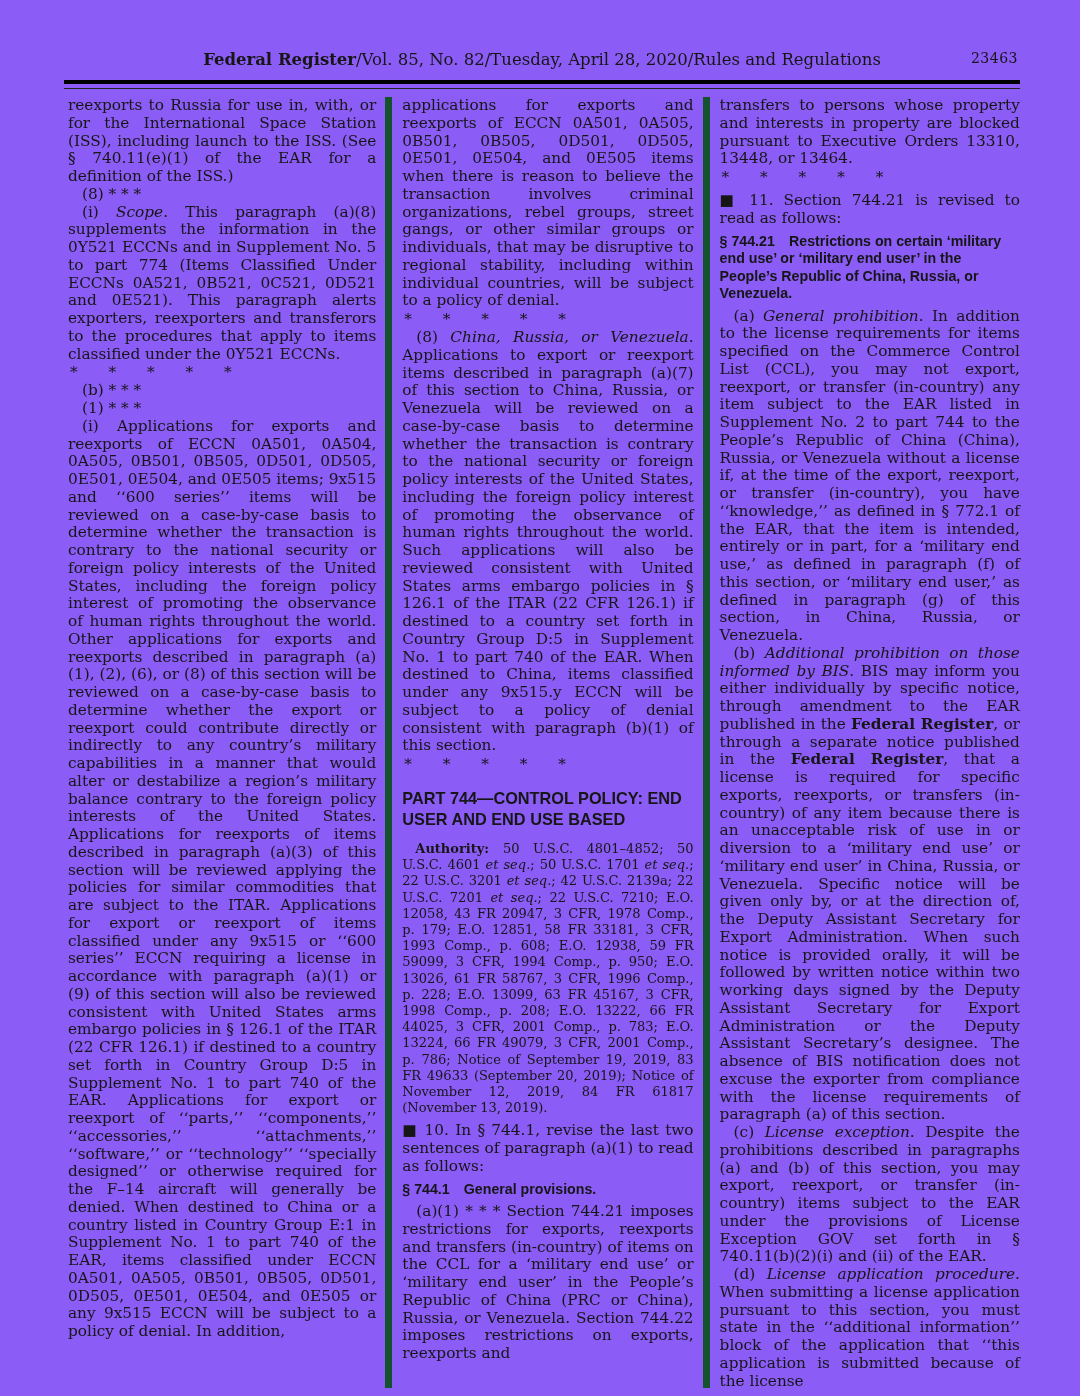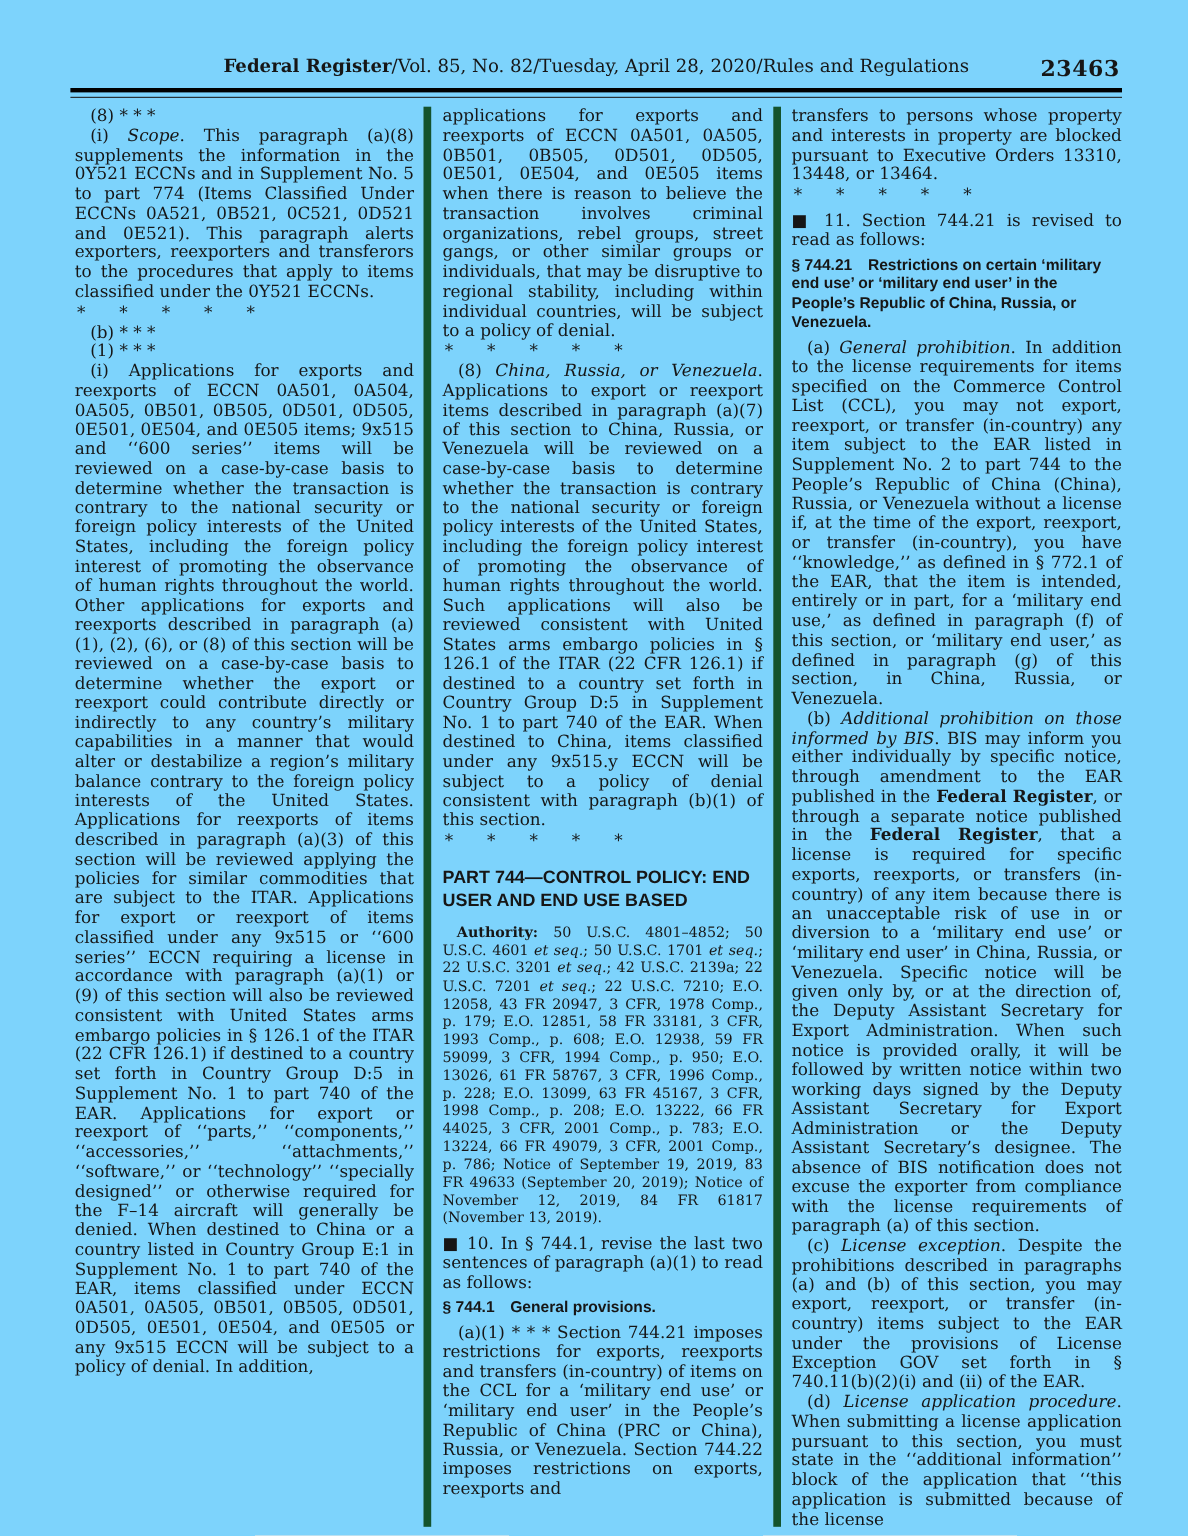--- a/index.html
+++ b/index.html
@@ -1,28 +1,28 @@
 <!DOCTYPE html>
 <html><head>
 <meta charset="utf-8">
 <style>
   * { box-sizing: border-box; }
   html,body { margin:0; padding:0; background:#e8e8e8; }
   .page {
     position:relative; width:1080px; height:1396px; margin:0 auto;
-    background:#7dd3fc; color:#161616; overflow:hidden;
+    background:#8b5cf6; color:#161616; overflow:hidden;
     font-family:"DejaVu Serif", serif;
   }
   .header {
     position:absolute; top:50px; left:66px; right:62px; height:24px;
     text-align:center; font-size:16.5px; white-space:nowrap;
   }
   .header .journal { font-weight:bold; }
   .page-num {
-    position:absolute; right:0; top:0; font-weight:bold; font-size:20px;
+    position:absolute; right:0; top:0; font-weight:normal; font-size:14px;
     letter-spacing:.5px;
   }
   .rule-thick { position:absolute; top:80px; left:64px; right:60px; height:4px; background:#000; }
   .rule-thin  { position:absolute; top:88px; left:64px; right:60px; height:1px; background:#222; }
   .cols {
     position:absolute; top:97px; left:68px; right:60px; bottom:8px;
     display:flex;
   }
   .col { width:317.3px; padding-right:9px; }
   .col + .col { border-left:7px solid #14532d; padding-left:10px; }
@@ -51,20 +51,21 @@
   <div class="header">
     <span class="journal">Federal Register</span><span>/Vol. 85, No. 82/Tuesday, April 28, 2020/Rules and Regulations</span>
     <span class="page-num">23463</span>
   </div>
   <div class="rule-thick"></div>
   <div class="rule-thin"></div>
 
   <div class="cols">
 
     <div class="col">
+      <p><span>reexports to Russia for use in, with, or for the International Space Station (ISS), including launch to the ISS. (See § 740.11(e)(1) of the EAR for a definition of the ISS.)</span></p>
       <p class="indent"><span>(8) * * *</span></p>
       <p class="indent"><span>(i) </span><span class="it">Scope</span><span>. This paragraph (a)(8) supplements the information in the 0Y521 ECCNs and in Supplement No. 5 to part 774 (Items Classified Under ECCNs 0A521, 0B521, 0C521, 0D521 and 0E521). This paragraph alerts exporters, reexporters and transferors to the procedures that apply to items classified under the 0Y521 ECCNs.</span></p>
       <p class="stars"><span>* * * * *</span></p>
       <p class="indent"><span>(b) * * *</span></p>
       <p class="indent"><span>(1) * * *</span></p>
       <p class="indent"><span>(i) Applications for exports and reexports of ECCN 0A501, 0A504, 0A505, 0B501, 0B505, 0D501, 0D505, 0E501, 0E504, and 0E505 items; 9x515 and ‘‘600 series’’ items will be reviewed on a case-by-case basis to determine whether the transaction is contrary to the national security or foreign policy interests of the United States, including the foreign policy interest of promoting the observance of human rights throughout the world. Other applications for exports and reexports described in paragraph (a)(1), (2), (6), or (8) of this section will be reviewed on a case-by-case basis to determine whether the export or reexport could contribute directly or indirectly to any country’s military capabilities in a manner that would alter or destabilize a region’s military balance contrary to the foreign policy interests of the United States. Applications for reexports of items described in paragraph (a)(3) of this section will be reviewed applying the policies for similar commodities that are subject to the ITAR. Applications for export or reexport of items classified under any 9x515 or ‘‘600 series’’ ECCN requiring a license in accordance with paragraph (a)(1) or (9) of this section will also be reviewed consistent with United States arms embargo policies in § 126.1 of the ITAR (22 CFR 126.1) if destined to a country set forth in Country Group D:5 in Supplement No. 1 to part 740 of the EAR. Applications for export or reexport of ‘‘parts,’’ ‘‘components,’’ ‘‘accessories,’’ ‘‘attachments,’’ ‘‘software,’’ or ‘‘technology’’ ‘‘specially designed’’ or otherwise required for the F–14 aircraft will generally be denied. When destined to China or a country listed in Country Group E:1 in Supplement No. 1 to part 740 of the EAR, items classified under ECCN 0A501, 0A505, 0B501, 0B505, 0D501, 0D505, 0E501, 0E504, and 0E505 or any 9x515 ECCN will be subject to a policy of denial. In addition,</span></p>
     </div>
 
     <div class="col">
       <p><span>applications for exports and reexports of ECCN 0A501, 0A505, 0B501, 0B505, 0D501, 0D505, 0E501, 0E504, and 0E505 items when there is reason to believe the transaction involves criminal organizations, rebel groups, street gangs, or other similar groups or individuals, that may be disruptive to regional stability, including within individual countries, will be subject to a policy of denial.</span></p>

